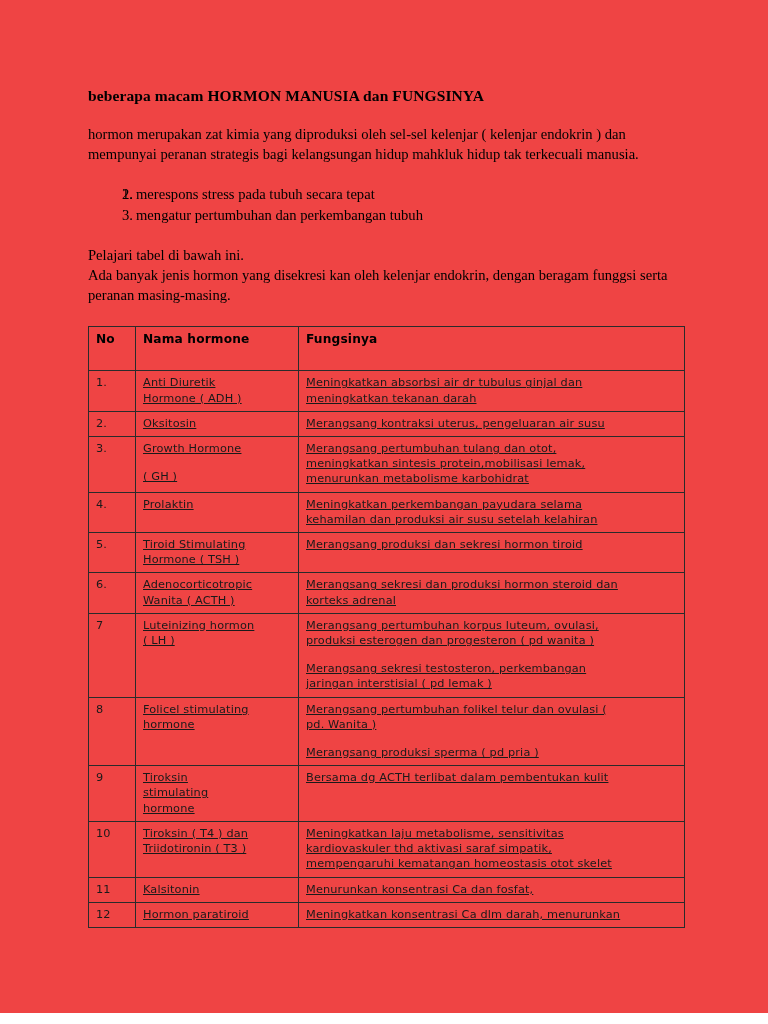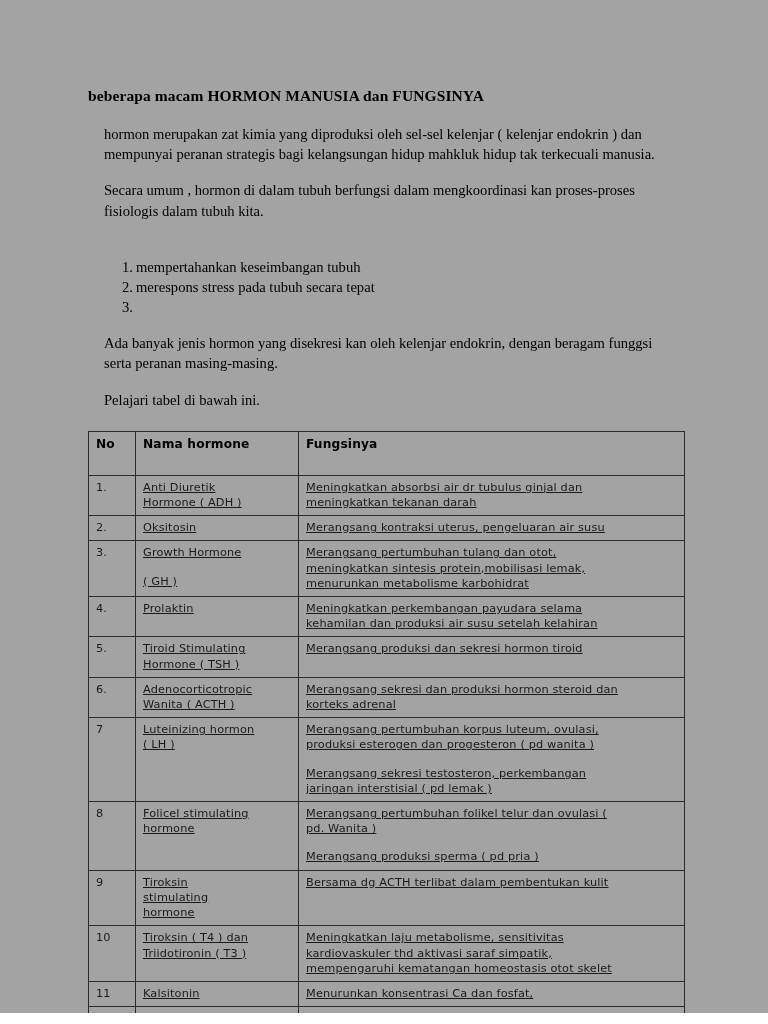--- a/index.html
+++ b/index.html
@@ -13,42 +13,42 @@
     position: relative;
     overflow: hidden;
     font-family: "Liberation Serif", "DejaVu Serif", serif;
     color: #000000;
   }
   .page {
     position: absolute;
     left: 0; top: 0;
     width: 768px;
     height: 1024px;
-    background: #a3a3a3;
+    background: #ef4444;
   }
   .content {
     position: absolute;
     left: 88px;
     top: 86px;
     width: 592px;
   }
 
   
   .doc-title {
     font-family: "Liberation Serif", "DejaVu Serif", serif;
     font-weight: bold;
     font-size: 15.5px;
     line-height: 19px;
     margin: 0 0 19px 0;
     letter-spacing: 0.1px;
   }
   .para {
     font-size: 14.6px;
     line-height: 20.2px;
-    margin: 16px;
+    margin: 0;
     text-align: left;
   }
   .para-gap {
     height: 20px;
   }
   .num-list {
     margin: 0;
     padding: 0;
     list-style: none;
   }
@@ -116,34 +116,33 @@
 </style>
 </head>
 <body>
 
 <div class="page">
   <div class="content">
 
     <h1 class="doc-title">beberapa macam HORMON MANUSIA dan FUNGSINYA</h1>
 
     <p class="para">hormon  merupakan zat kimia yang diproduksi oleh sel-sel kelenjar ( kelenjar endokrin ) dan mempunyai peranan strategis bagi kelangsungan hidup mahkluk hidup tak terkecuali manusia.</p>
-    <p class="para">Secara umum , hormon di dalam tubuh berfungsi dalam mengkoordinasi kan proses-proses fisiologis dalam tubuh kita.</p>
 
     <div class="para-gap"></div>
 
     <ol class="num-list" id="functions-list">
-        <li><span class="li-num">1.</span><span>mempertahankan keseimbangan tubuh</span></li>
+        <li><span class="li-num">1.</span></li>
         <li><span class="li-num">2.</span><span>merespons stress pada tubuh secara tepat</span></li>
-        <li><span class="li-num">3.</span></li>
+        <li><span class="li-num">3.</span><span>mengatur pertumbuhan dan perkembangan tubuh</span></li>
       </ol>
 
     <div class="para-gap"></div>
 
+    <p class="para">Pelajari tabel di bawah ini.</p>
     <p class="para">Ada banyak jenis hormon yang disekresi kan oleh kelenjar endokrin, dengan beragam funggsi serta peranan masing-masing.</p>
-    <p class="para">Pelajari tabel di bawah ini.</p>
 
     <div class="tbl-wrap">
       <table class="hormone-table">
         <thead>
           <tr class="hdr-row">
             <th class="col-no">No</th>
             <th class="col-name">Nama hormone</th>
             <th class="col-fn">Fungsinya</th>
           </tr>
         </thead>

